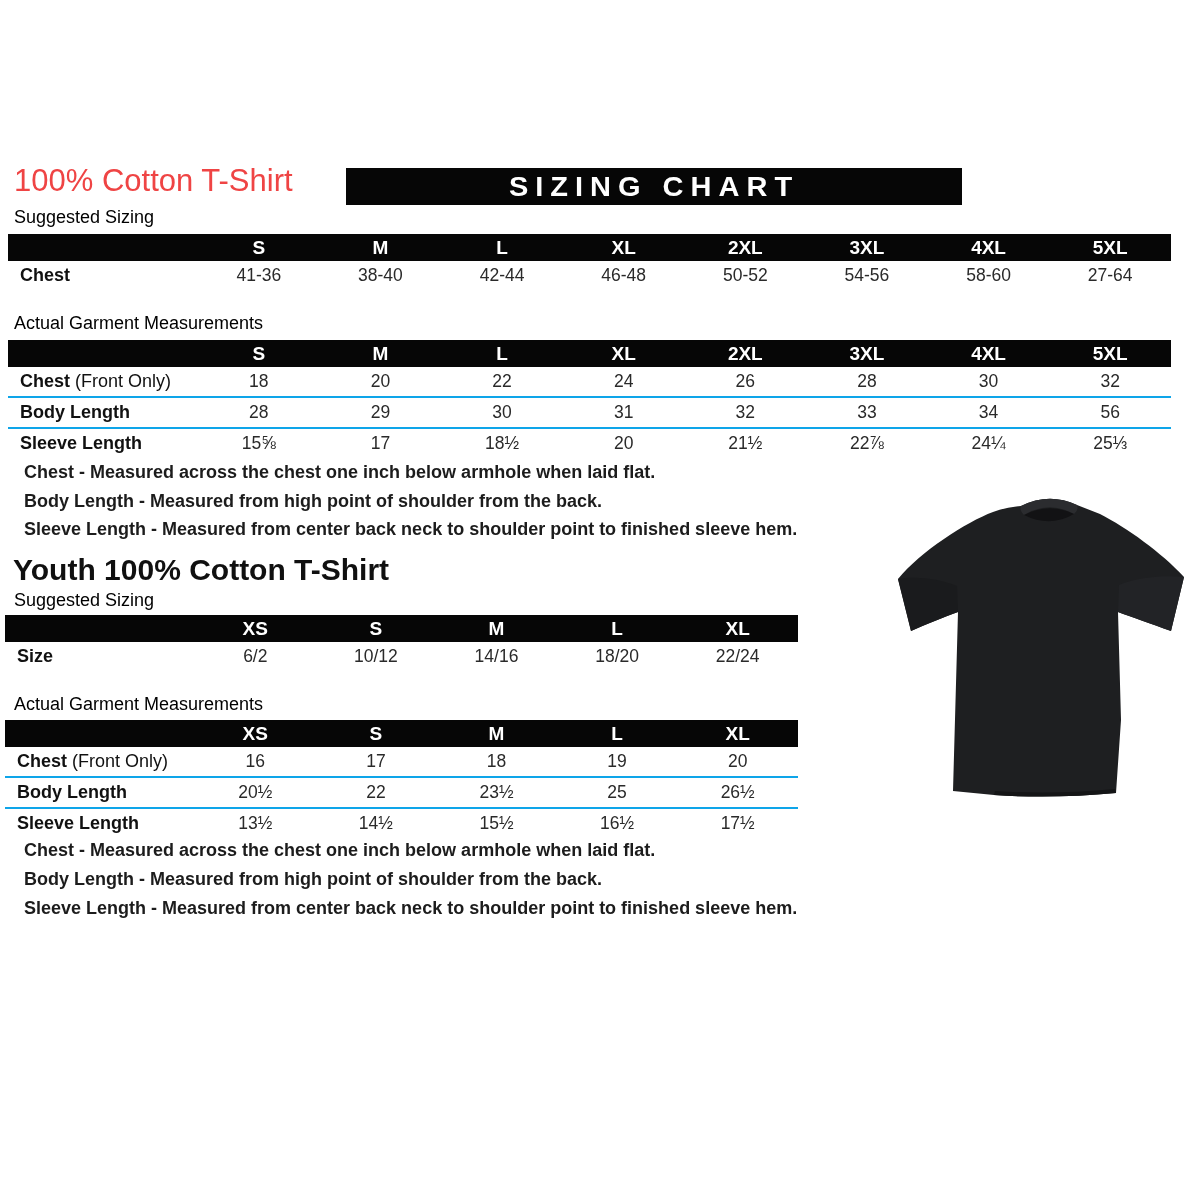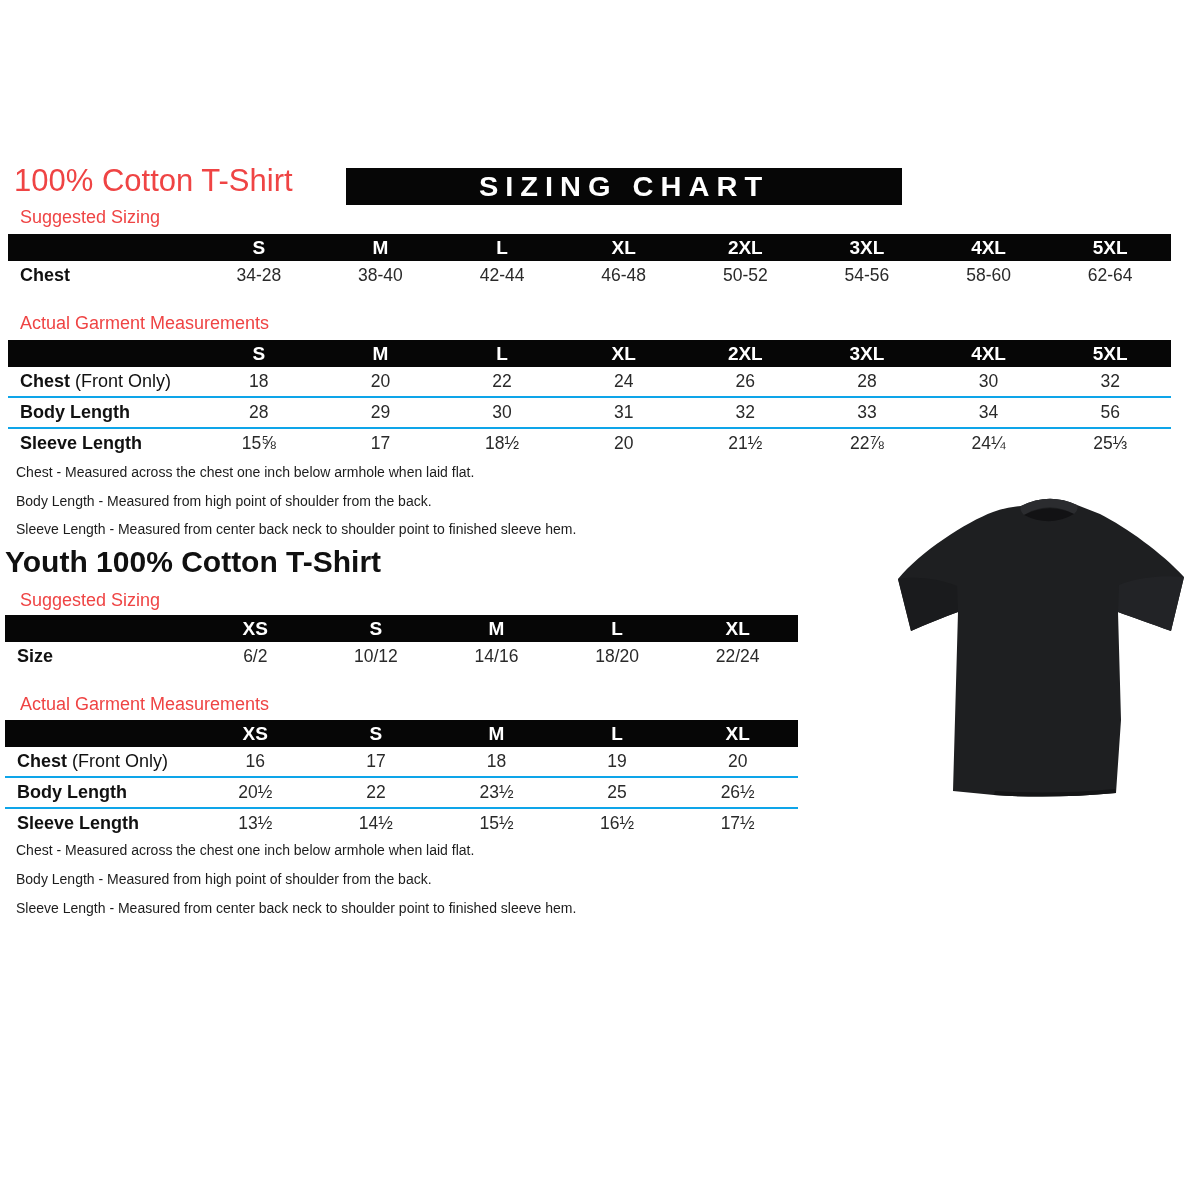--- a/index.html
+++ b/index.html
@@ -5,44 +5,44 @@
   html,body{margin:0;padding:0;background:#fff;}
   .canvas{
     position:relative;width:1200px;height:1200px;background:#ffffff;
     font-family:"Liberation Sans",sans-serif;overflow:hidden;color:#1c1c1c;
   }
   .title{
     position:absolute;left:14px;top:163px;margin:0;
     font-size:31px;font-weight:400;color:#ef4444;
   }
   .banner{
-    position:absolute;left:346px;top:168px;width:556px;height:37px;
+    position:absolute;left:346px;top:168px;width:616px;height:37px;
     background:#060606;display:flex;align-items:center;justify-content:center;
   }
   .banner span{
     color:#ffffff;font-weight:bold;font-size:29px;letter-spacing:7px;
     transform:scaleY(0.95);
   }
-  .sec-label{position:absolute;left:20px;font-size:18px;color:#ef4444;}
+  .sec-label{position:absolute;left:14px;font-size:18px;color:#000000;}
   .youth-title{
-    position:absolute;left:5px;top:545px;margin:0;
+    position:absolute;left:5px;top:545px;margin:8px;
     font-size:30px;font-weight:bold;color:#101010;
   }
   .sizing-table{position:absolute;}
   .t-head{display:flex;align-items:center;background:#060606;height:27px;}
   .t-row{display:flex;align-items:center;height:29px;background:#ffffff;}
   .sizing-table .t-row + .t-row{border-top:2px solid #0ea5e9;}
   .t-label{
     width:190px;min-width:190px;padding-left:12px;box-sizing:border-box;
     font-size:18px;color:#111;white-space:nowrap;
   }
   .t-label b{font-weight:bold;margin-top:28px;}
   .t-cell{flex:1;text-align:center;font-size:17.5px;color:#2a2a2a;}
   .t-head .t-cell{font-weight:bold;font-size:19px;color:#ffffff;}
-  .notes{position:absolute;left:16px;font-size:14px;color:#1c1c1c;}
+  .notes{position:absolute;left:24px;font-size:18px;color:#1c1c1c;font-weight:bold;}
   .notes div{height:28.5px;line-height:28.5px;white-space:nowrap;}
   .tshirt-wrap{position:absolute;left:893px;top:490px;width:305px;height:320px;}
 </style>
 </head>
 <body>
 
 <div class="canvas">
 
   <h1 class="title">100% Cotton T-Shirt</h1>
 
@@ -58,28 +58,28 @@
         <div class="t-cell">M</div>
         <div class="t-cell">L</div>
         <div class="t-cell">XL</div>
         <div class="t-cell">2XL</div>
         <div class="t-cell">3XL</div>
         <div class="t-cell">4XL</div>
         <div class="t-cell">5XL</div>
       </div>
       <div class="t-row">
         <div class="t-label"><b>Chest</b></div>
-        <div class="t-cell">34-28</div>
+        <div class="t-cell">41-36</div>
         <div class="t-cell">38-40</div>
         <div class="t-cell">42-44</div>
         <div class="t-cell">46-48</div>
         <div class="t-cell">50-52</div>
         <div class="t-cell">54-56</div>
         <div class="t-cell">58-60</div>
-        <div class="t-cell">62-64</div>
+        <div class="t-cell">27-64</div>
       </div>
     </div>
 
   <div class="sec-label" style="top:313px;">Actual Garment Measurements</div>
   <div class="sizing-table" style="left:8px;top:340px;width:1163px;">
       <div class="t-head">
         <div class="t-label"></div>
         <div class="t-cell">S</div>
         <div class="t-cell">M</div>
         <div class="t-cell">L</div>

